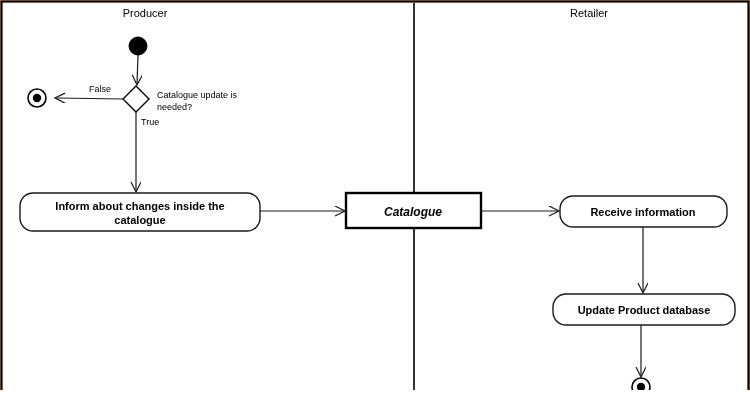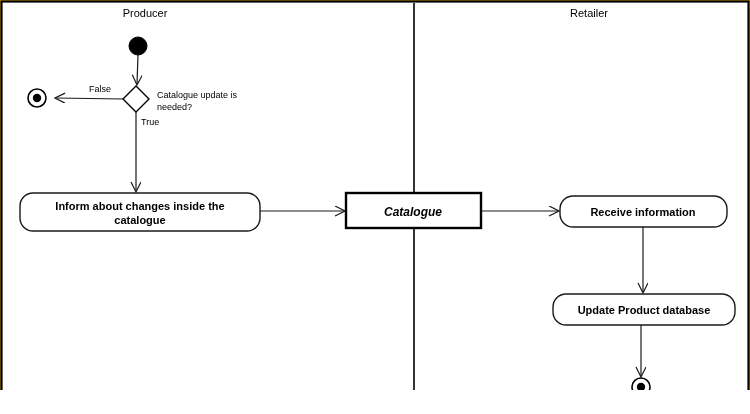--- a/index.html
+++ b/index.html
@@ -7,21 +7,21 @@
     padding: 0;
     background: #ffffff;
   }
   body {
     font-family: "Liberation Sans", sans-serif;
   }
   #canvas {
     position: relative;
     width: 750px;
     height: 390px;
-    background: #eab308;
+    background: #fdba74;
     overflow: hidden;
   }
   #canvas svg {
     display: block;
   }
   .diagram-text {
     font-family: "Liberation Sans", sans-serif;
     fill: #000000;
   }
   .lane-title {

